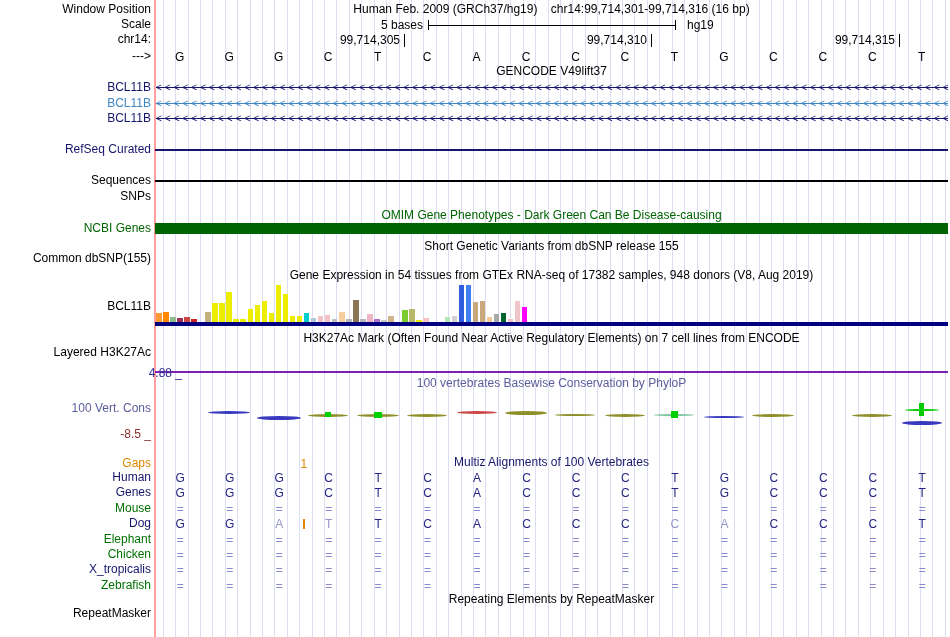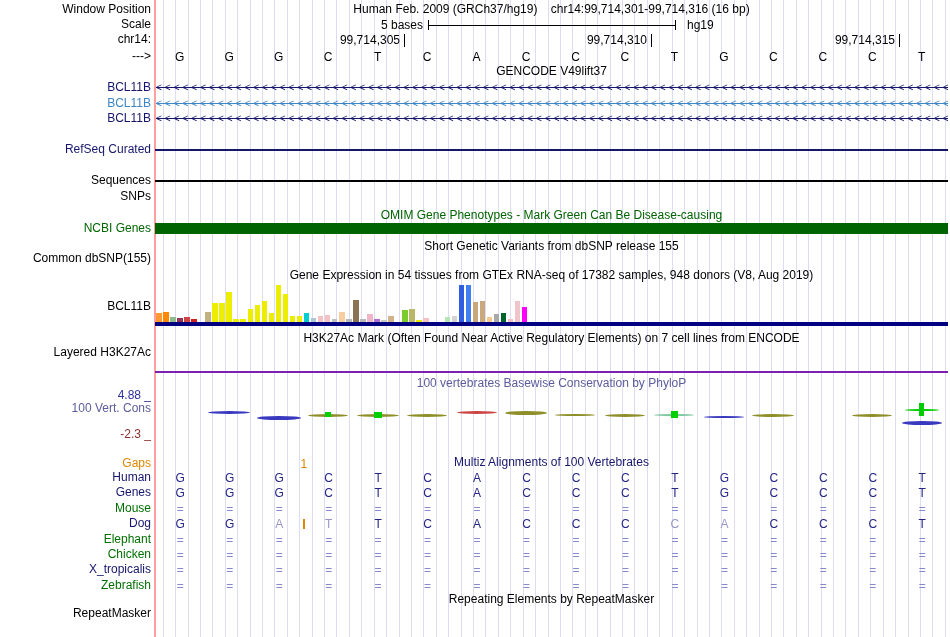--- a/index.html
+++ b/index.html
@@ -152,21 +152,21 @@
     </div>
 
   <div class="lbl" style="top:143px;color:#16166c;">RefSeq Curated</div>
   <div class="hline" style="top:149px;left:155px;width:793px;height:2px;background:#16166c;"></div>
 
   <div class="lbl" style="top:174px;">Sequences</div>
   <div class="hline" style="top:180px;left:155px;width:793px;height:2px;background:#000;"></div>
 
   <div class="lbl" style="top:190px;">SNPs</div>
 
-  <div class="title" style="top:209px;color:#006400;">OMIM Gene Phenotypes - Mark Green Can Be Disease-causing</div>
+  <div class="title" style="top:209px;color:#006400;">OMIM Gene Phenotypes - Dark Green Can Be Disease-causing</div>
   <div class="lbl" style="top:222px;color:#006400;">NCBI Genes</div>
   <div class="hline" style="top:223px;left:155px;width:793px;height:11px;background:#006400;"></div>
 
   <div class="title" style="top:240px;">Short Genetic Variants from dbSNP release 155</div>
   <div class="lbl" style="top:252px;">Common dbSNP(155)</div>
 
   <div class="title" style="top:269px;">Gene Expression in 54 tissues from GTEx RNA-seq of 17382 samples, 948 donors (V8, Aug 2019)</div>
   <div class="lbl" style="top:300px;">BCL11B</div>
   <div id="gtex-bars" class="abs" style="top:283px;left:156px;width:793px;height:39px;">
       <div class="bar" style="left: 0px; width: 5.5px; height: 9px; background: rgb(255, 153, 51);"></div>
@@ -218,24 +218,24 @@
       <div class="bar" style="left: 351.9px; width: 5.5px; height: 3px; background: rgb(244, 194, 194);"></div>
       <div class="bar" style="left: 358.9px; width: 5.5px; height: 21px; background: rgb(239, 197, 203);"></div>
       <div class="bar" style="left: 365.9px; width: 5.5px; height: 15px; background: rgb(255, 0, 255);"></div>
     </div>
   <div class="hline" style="top:322px;left:155px;width:793px;height:4px;background:#000080;"></div>
 
   <div class="title" style="top:332px;">H3K27Ac Mark (Often Found Near Active Regulatory Elements) on 7 cell lines from ENCODE</div>
   <div class="lbl" style="top:346px;">Layered H3K27Ac</div>
   <div class="hline" style="top:371px;left:155px;width:793px;height:2px;background:#7d20b0;"></div>
 
-  <div class="lbl" style="top:389px;color:#30309a;">4.88 _</div>
+  <div class="lbl" style="top:367px;color:#30309a;margin-left:31px;">4.88 _</div>
   <div class="title" style="top:377px;color:#5c5c9c;">100 vertebrates Basewise Conservation by PhyloP</div>
   <div class="lbl" style="top:402px;color:#5c5c9c;">100 Vert. Cons</div>
-  <div class="lbl" style="top:428px;color:#8b3030;">-2.3 _</div>
+  <div class="lbl" style="top:428px;color:#8b3030;">-8.5 _</div>
   <div id="cons-shapes" class="abs" style="top:403px;left:155px;width:793px;height:32px;">
       <div class="lens" style="left: 53.205px; top: 8px; width: 42px; height: 3px; background: rgb(57, 57, 192);"></div>
       <div class="lens" style="left: 101.675px; top: 13px; width: 44px; height: 4px; background: rgb(57, 57, 192);"></div>
       <div class="lens" style="left: 153.145px; top: 11px; width: 40px; height: 3px; background: rgb(143, 143, 42);"></div>
       <div class="block" style="left: 170.145px; top: 9px; width: 6px; height: 5px; background: rgb(0, 208, 0);"></div>
       <div class="lens" style="left: 201.615px; top: 11px; width: 42px; height: 3px; background: rgb(143, 143, 42);"></div>
       <div class="block" style="left: 218.615px; top: 9px; width: 8px; height: 6px; background: rgb(0, 208, 0);"></div>
       <div class="lens" style="left: 252.085px; top: 11px; width: 40px; height: 3px; background: rgb(143, 143, 42);"></div>
       <div class="lens" style="left: 301.555px; top: 8px; width: 40px; height: 3px; background: rgb(204, 68, 68);"></div>
       <div class="lens" style="left: 350.025px; top: 8px; width: 42px; height: 4px; background: rgb(143, 143, 42);"></div>

